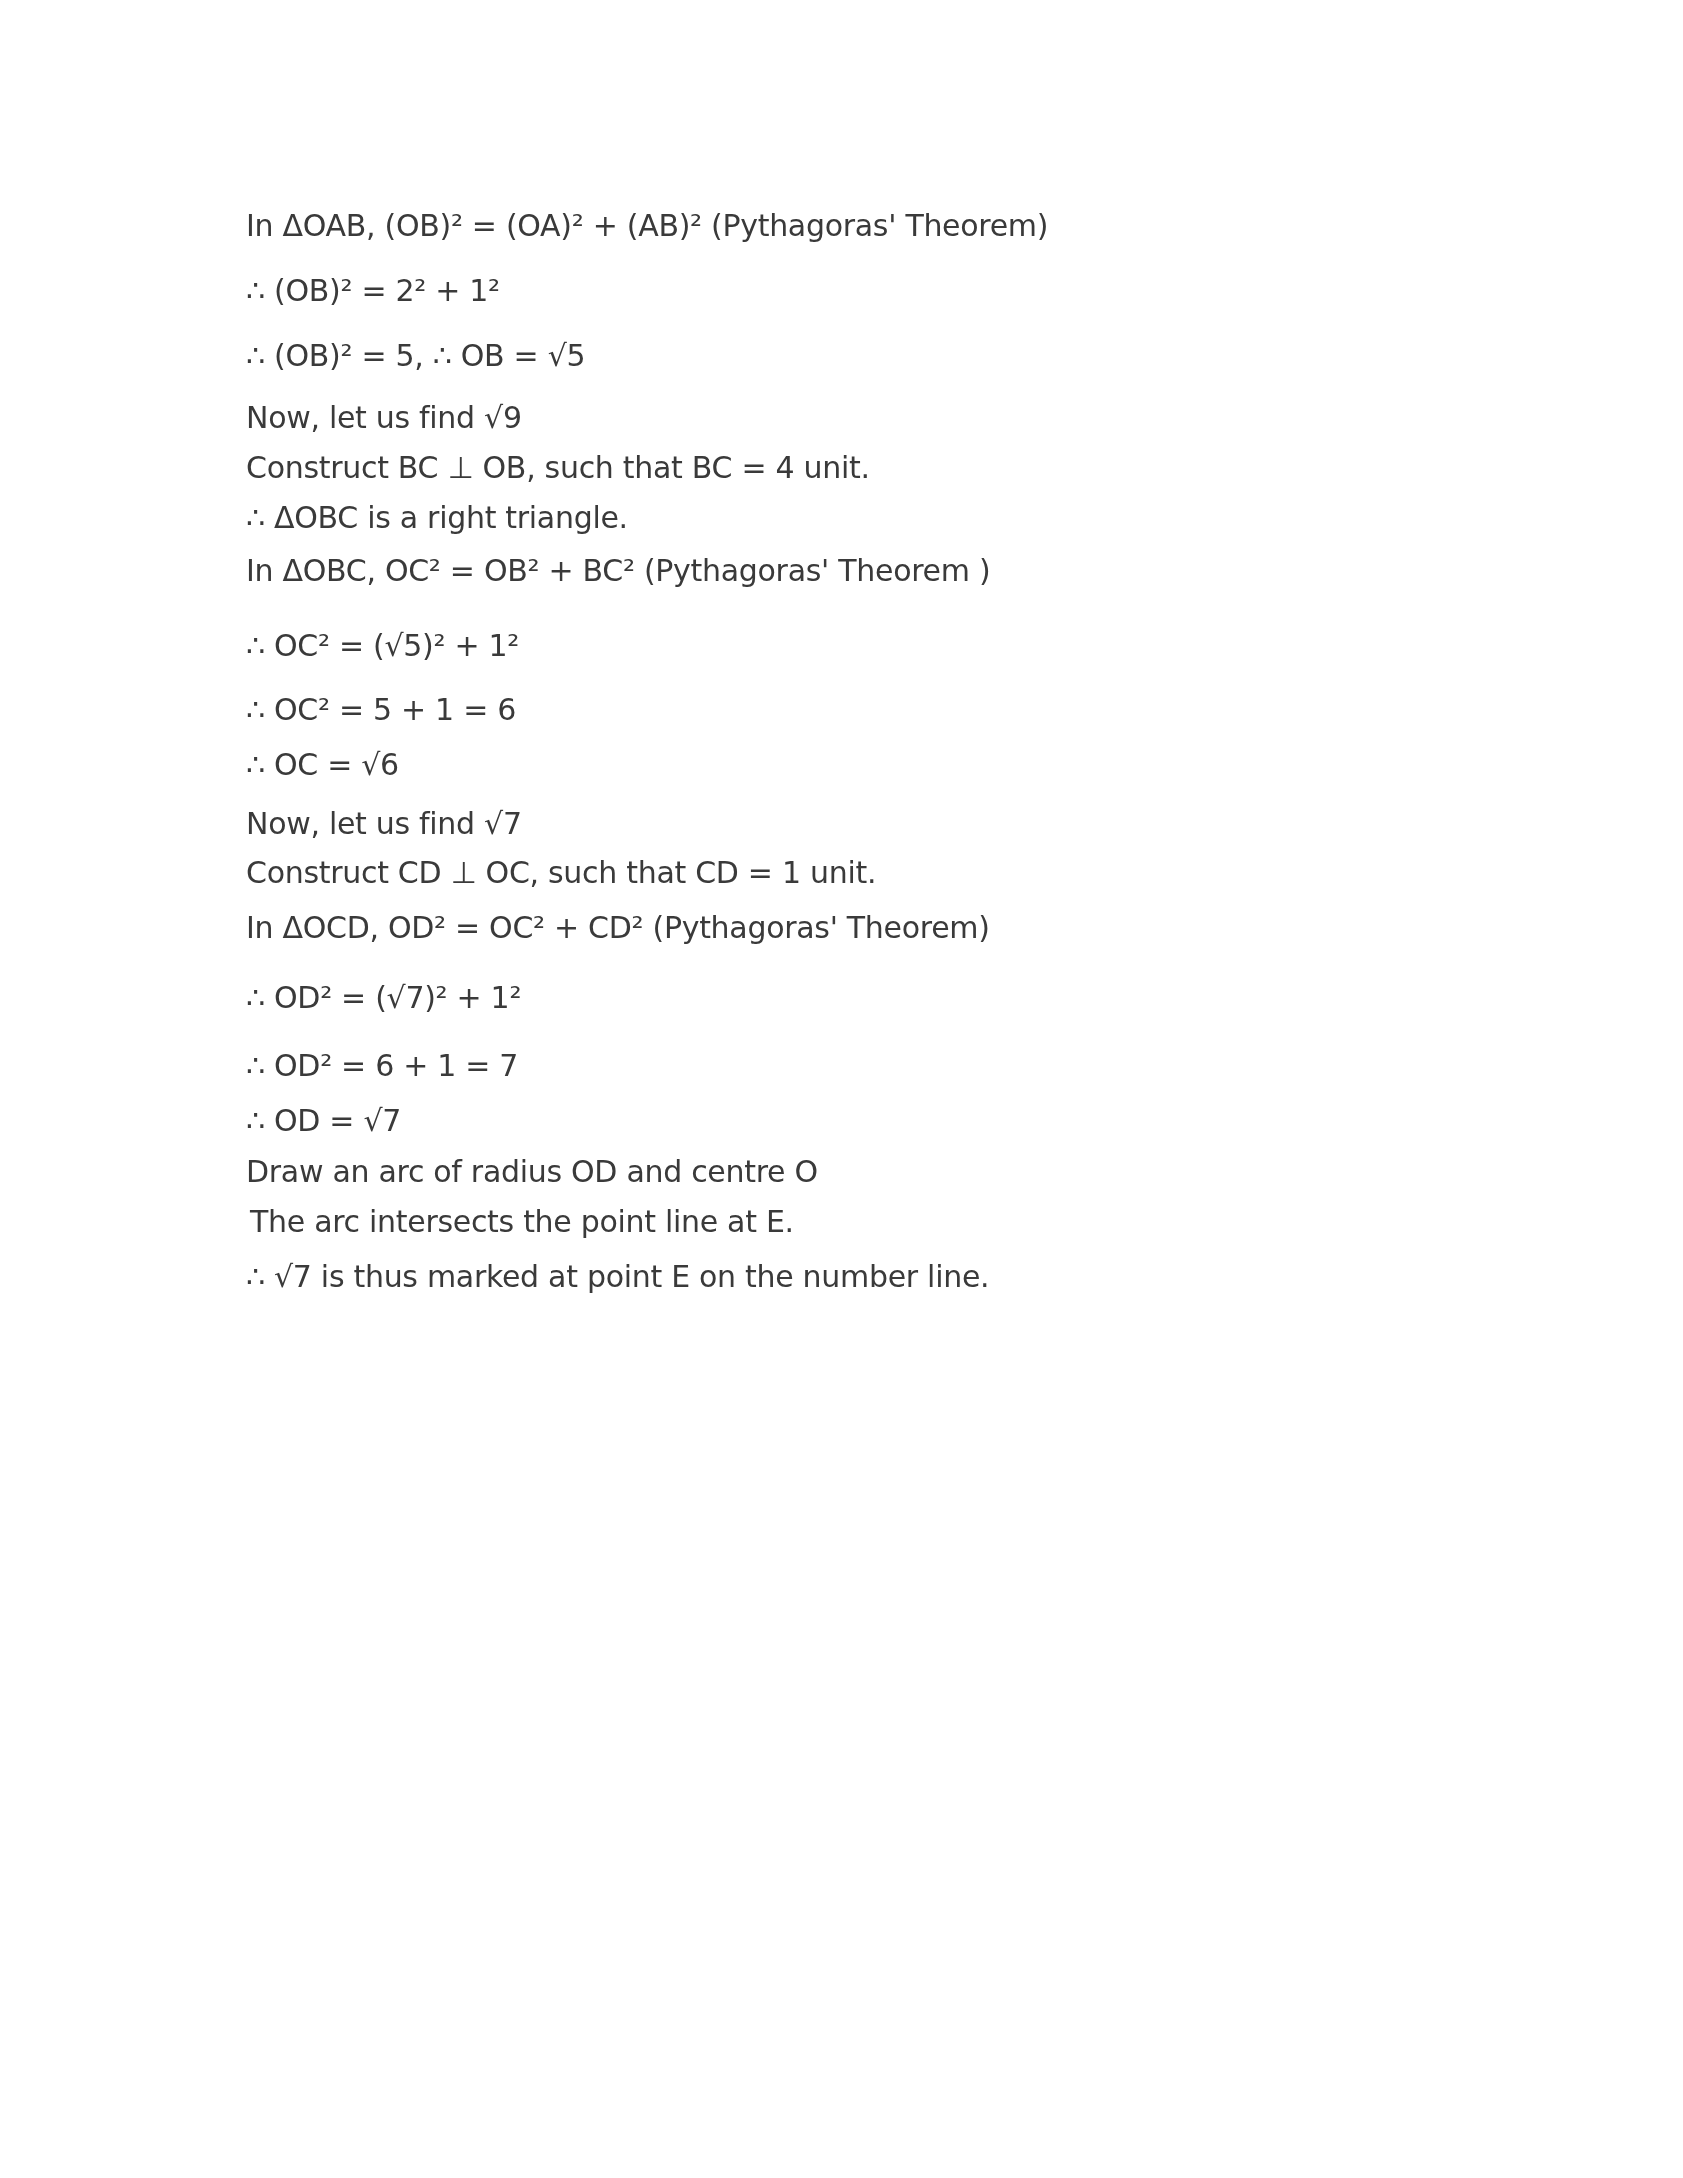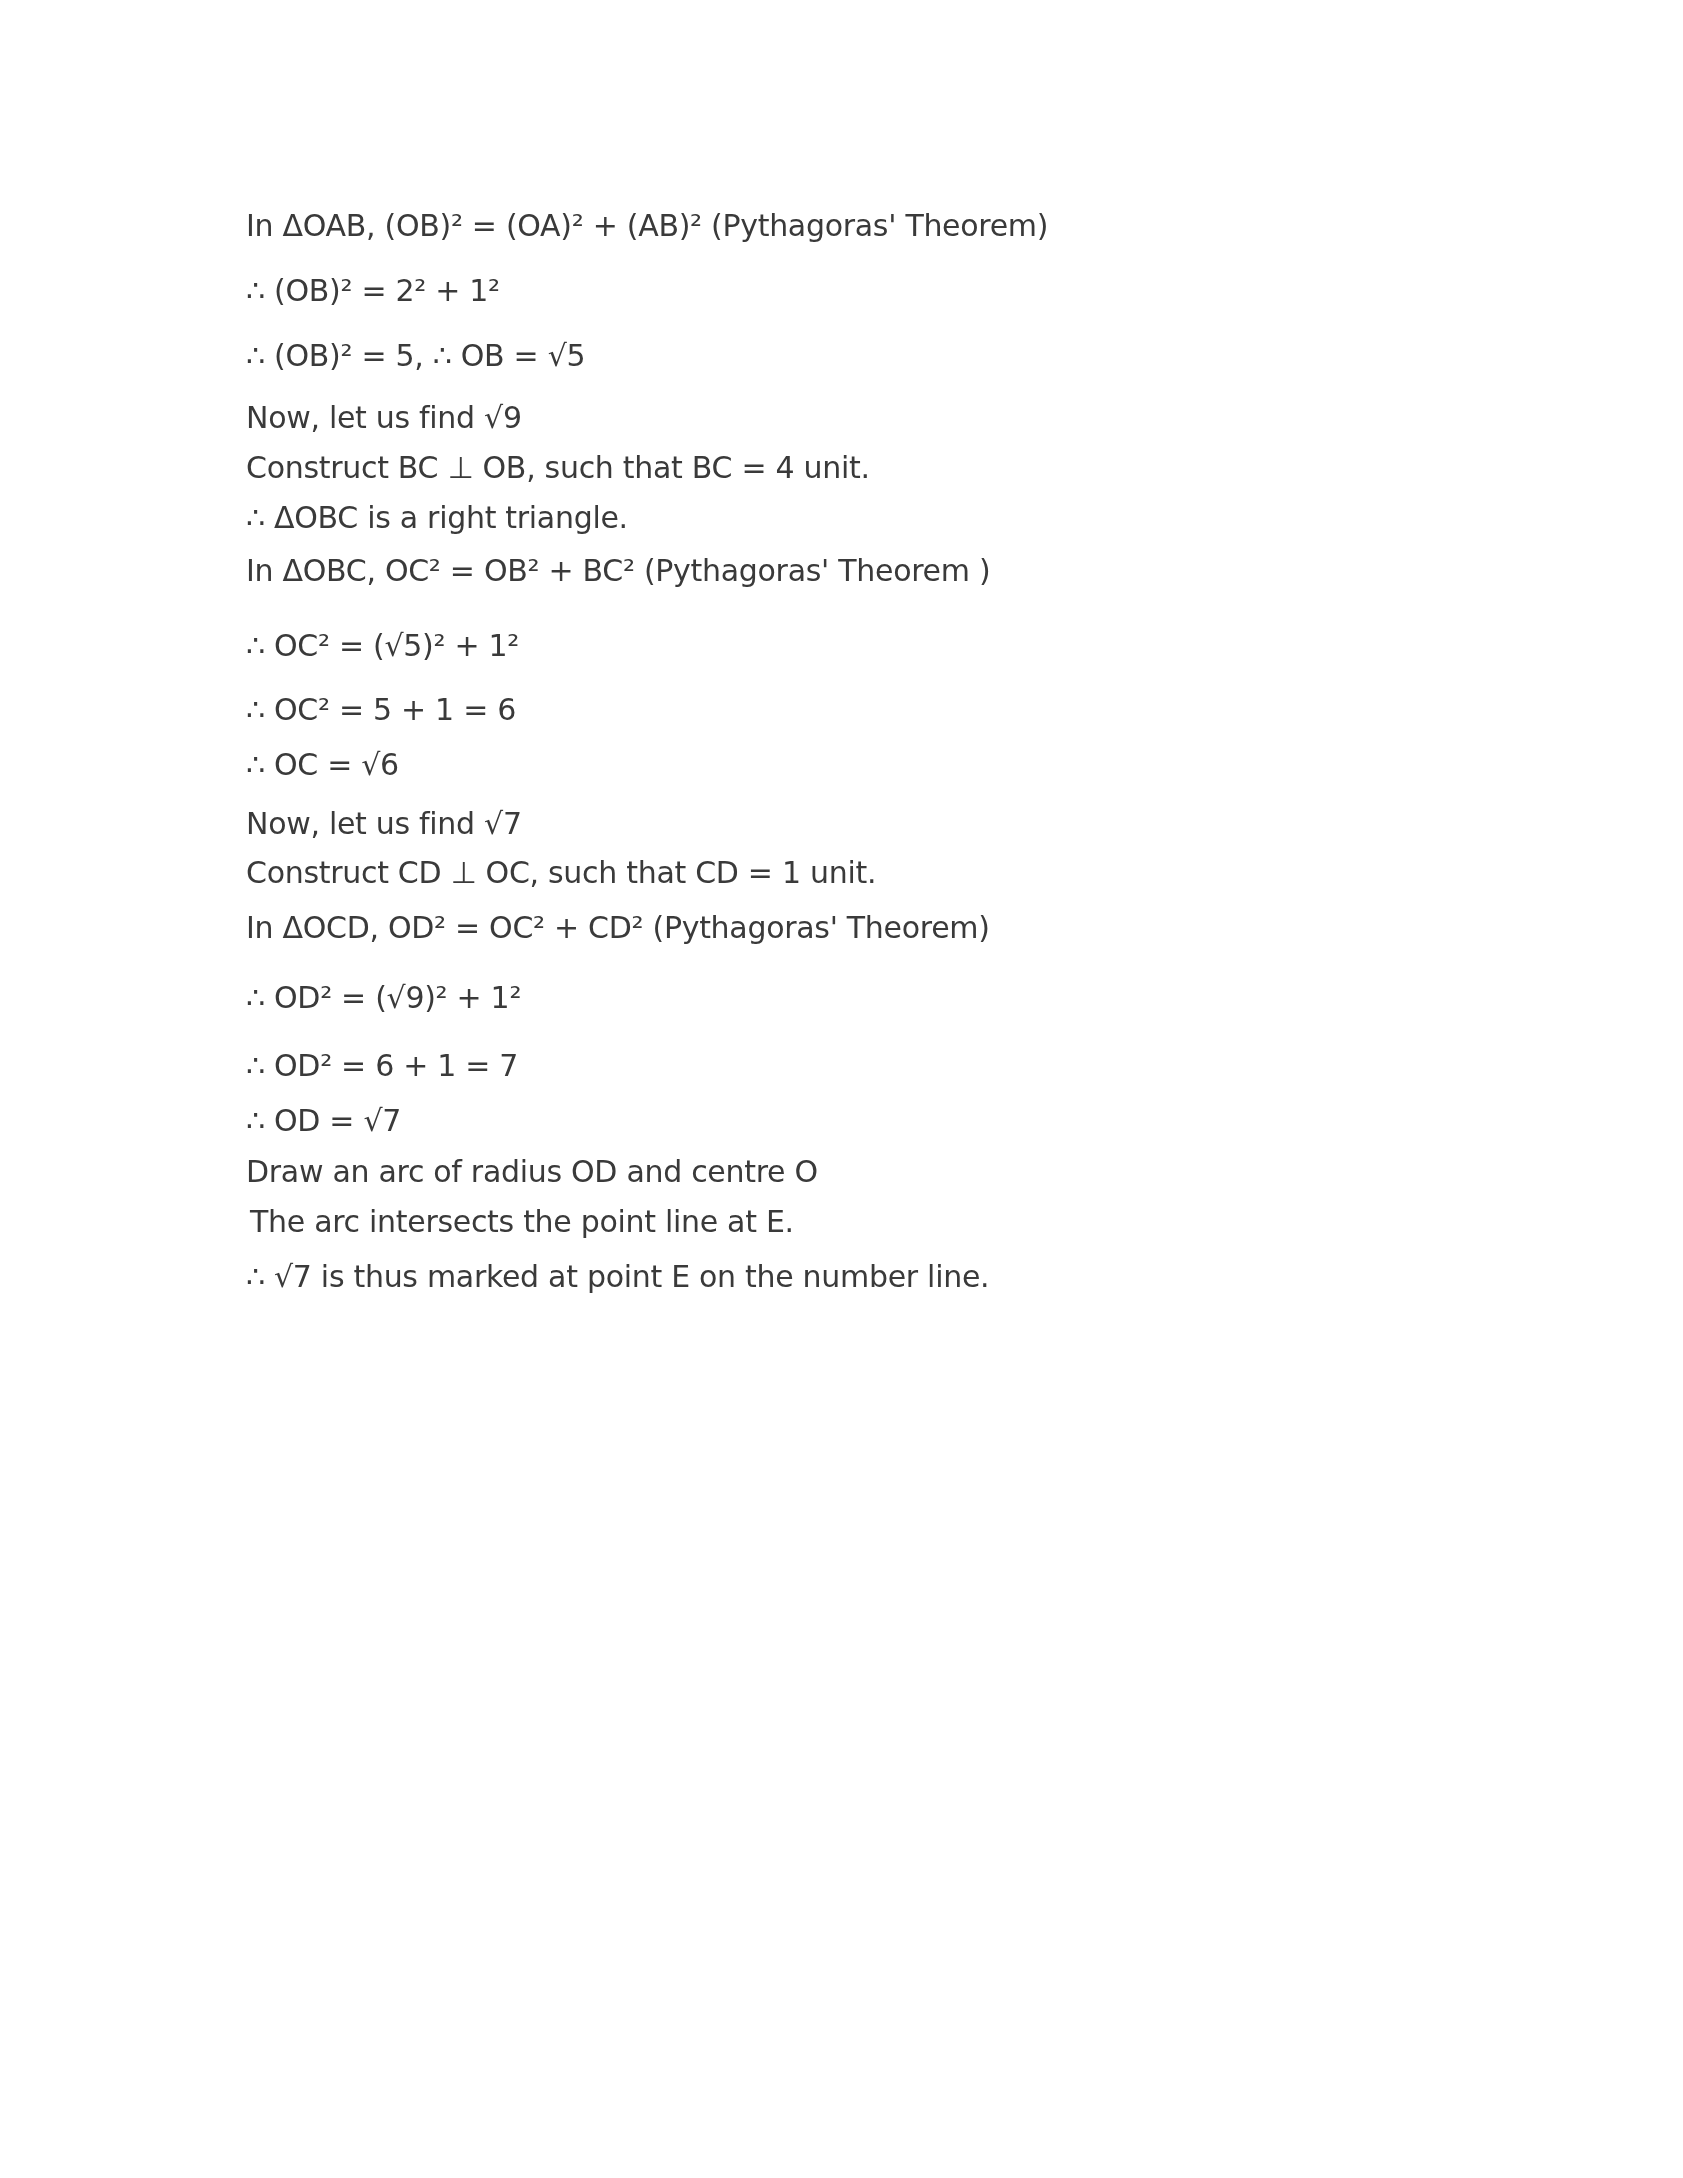--- a/index.html
+++ b/index.html
@@ -27,20 +27,20 @@
   <div class="line" style="top:398px">Now, let us find √9</div>
   <div class="line" style="top:448px">Construct BC ⊥ OB,  such that BC = 4 unit.</div>
   <div class="line" style="top:551px">In ΔOBC, OC² = OB² + BC²  (Pythagoras' Theorem )</div>
   <div class="line" style="top:498px">∴ ΔOBC is a right triangle.</div>
   <div class="line" style="top:626px">∴ OC² = (√5)² + 1²</div>
   <div class="line" style="top:690px">∴ OC² = 5 + 1 = 6</div>
   <div class="line" style="top:745px">∴ OC = √6</div>
   <div class="line" style="top:804px">Now, let us  find √7</div>
   <div class="line" style="top:853px">Construct CD ⊥ OC,  such that CD = 1 unit.</div>
   <div class="line" style="top:908px">In ΔOCD, OD² = OC² + CD²  (Pythagoras' Theorem)</div>
-  <div class="line" style="top:978px">∴ OD² = (√9)² + 1²</div>
+  <div class="line" style="top:978px">∴ OD² = (√7)² + 1²</div>
   <div class="line" style="top:1046px">∴ OD² = 6 + 1 = 7</div>
   <div class="line" style="top:1101px">∴ OD = √7</div>
   <div class="line" style="top:1152px">Draw an arc of radius OD and centre O</div>
   <div class="line" style="top:1202px; left:215px">The arc intersects the point line at E.</div>
   <div class="line" style="top:1257px">∴ √7 is thus marked at point E on the number line.</div>
 </div>
 
 
 </body></html>

